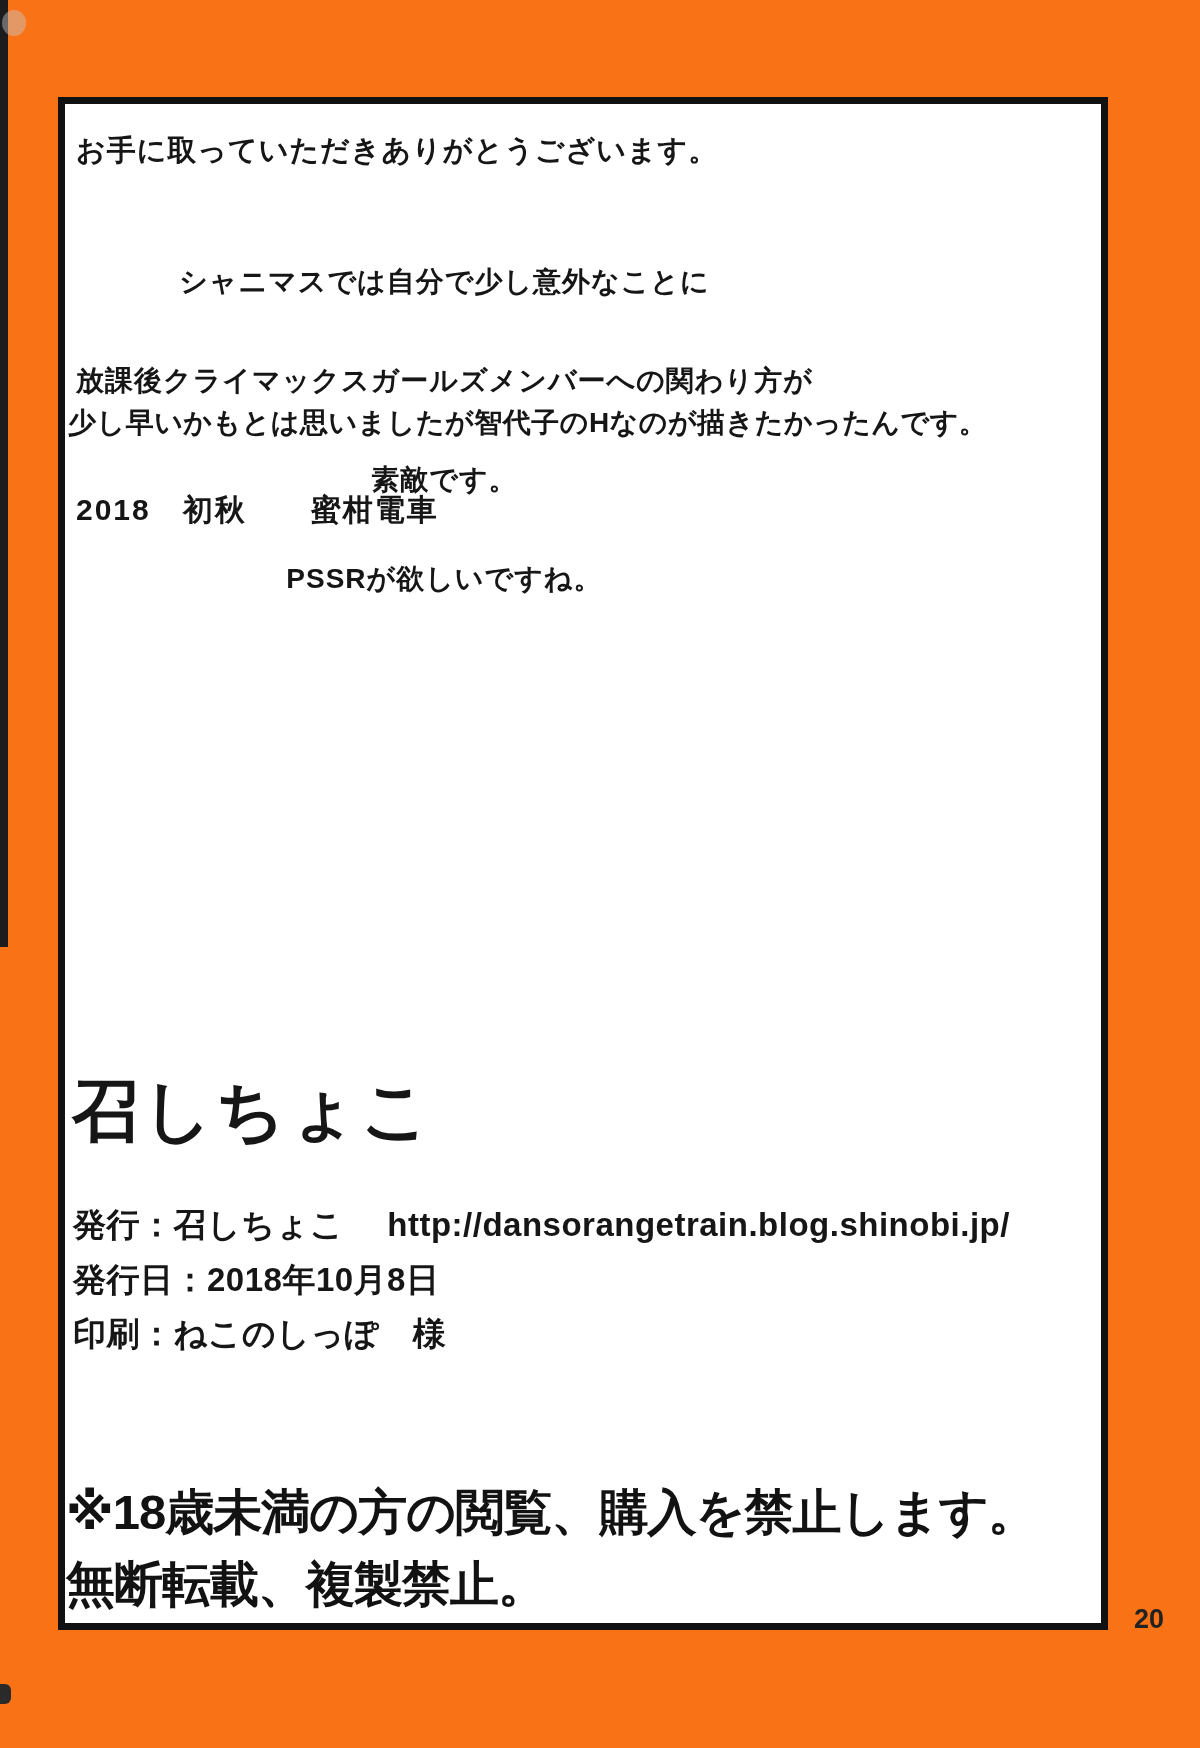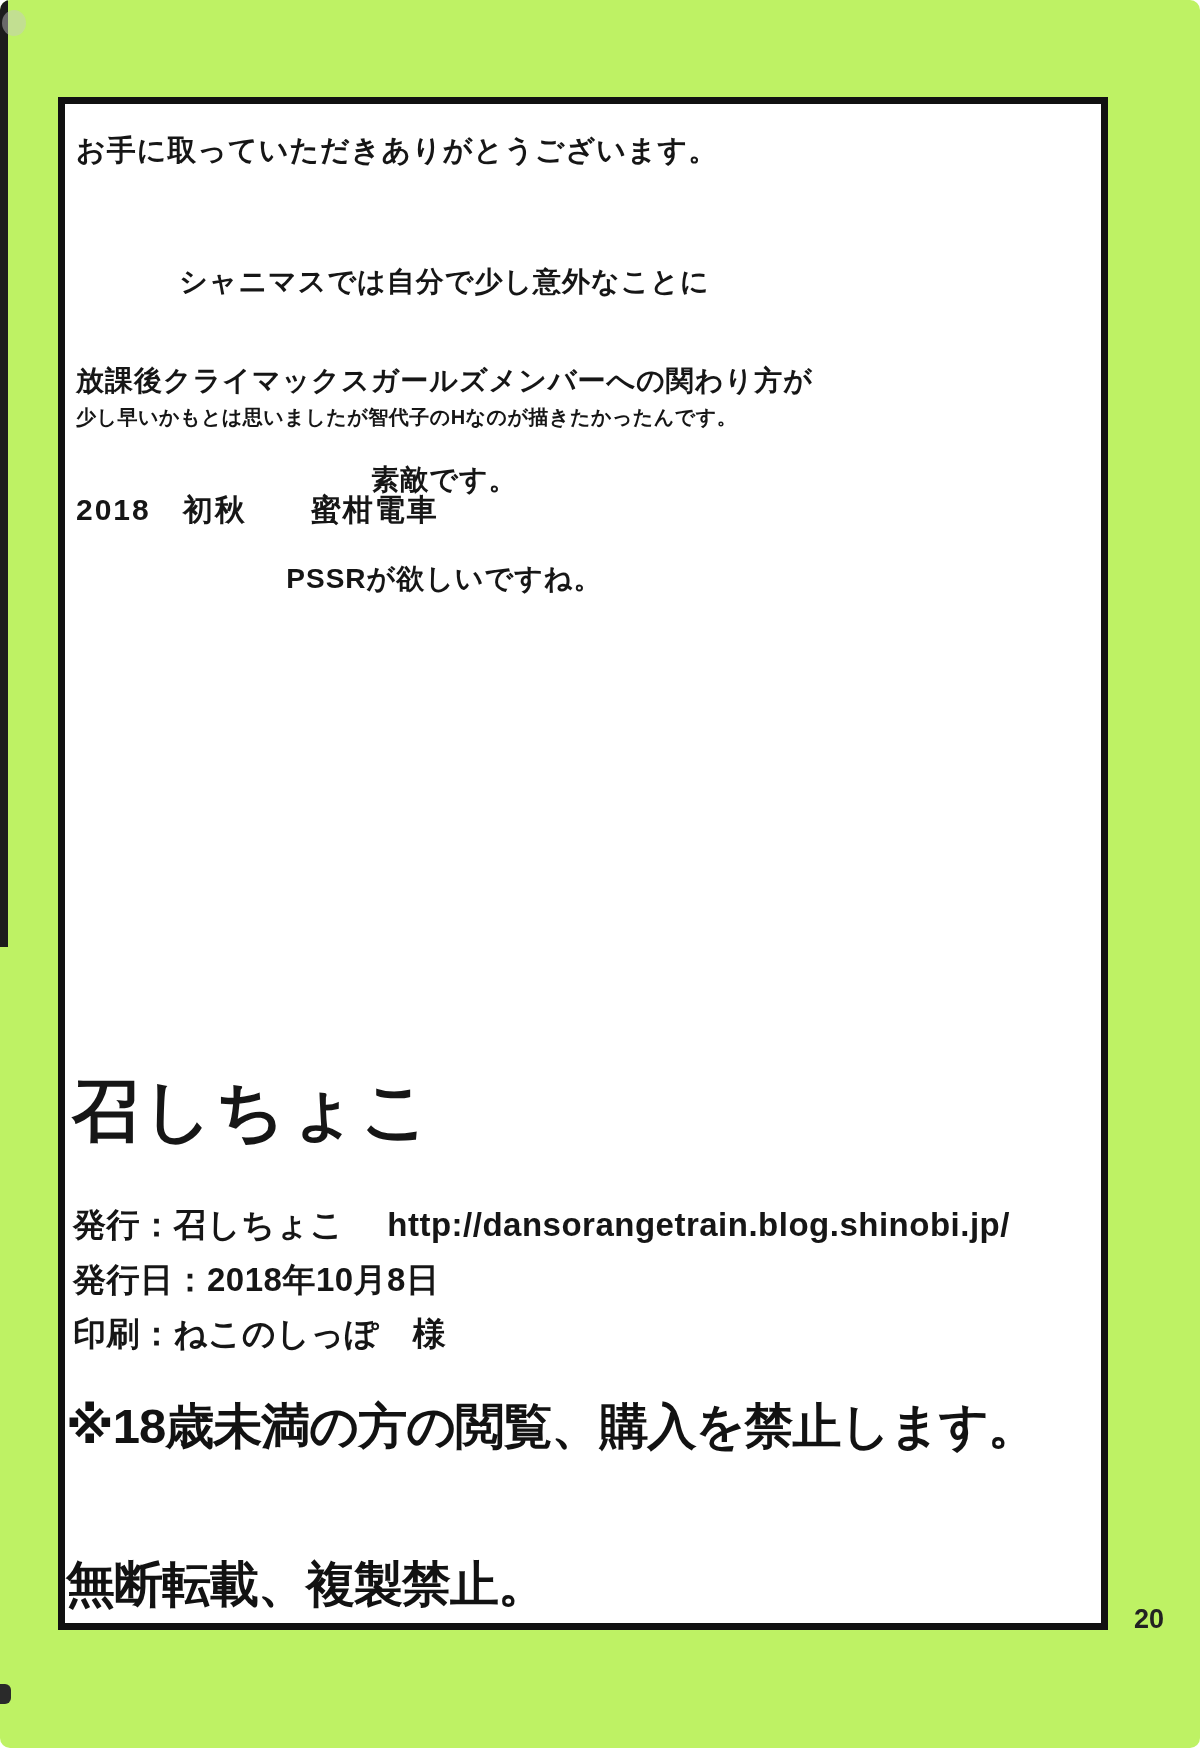--- a/index.html
+++ b/index.html
@@ -4,25 +4,24 @@
 <style>
   html, body {
     margin: 0;
     padding: 0;
     background: #ffffff;
   }
   .sheet {
     position: relative;
     width: 1200px;
     height: 1748px;
-    background: #bef264;
+    background: #f97316;
     overflow: hidden;
     font-family: "Liberation Sans", "DejaVu Sans", sans-serif;
     color: #1a1a1a;
-    border-radius: 10px;
   }
   
   .artifact-left-strip {
     position: absolute;
     left: 0; top: 0;
     width: 8px; height: 947px;
     background: #1c1c1c;
   }
   .artifact-bottom-mark {
     position: absolute;
@@ -62,22 +61,22 @@
   }
   .body-block {
     left: 76px; top: 199px;
     font-size: 28px;
     font-weight: 600;
     line-height: 33px;
     letter-spacing: 1px;
     text-align: center;
   }
   .closing {
-    left: 76px; top: 404px;
-    font-size: 20px;
+    left: 68px; top: 404px;
+    font-size: 28px;
     font-weight: 600;
     letter-spacing: 0.5px;
   }
   .signoff {
     left: 76px; top: 490px;
     font-size: 30px;
     font-weight: 600;
     letter-spacing: 2px;
   }
   .book-title {
@@ -92,21 +91,21 @@
     letter-spacing: 0.5px;
   }
   .pub   { left: 73px; top: 1203px; }
   .pdate { left: 73px; top: 1258px; }
   .print { left: 73px; top: 1312px; }
   .notice-line {
     font-weight: 800;
     letter-spacing: -1px;
     color: #121212;
   }
-  .notice1 { left: 66px; top: 1394px; font-size: 49px; text-align: right; }
+  .notice1 { left: 66px; top: 1480px; font-size: 49px; text-align: right; }
   .notice2 { left: 66px; top: 1552px; font-size: 49px; }
   .pagenum {
     position: absolute;
     left: 1134px; top: 1570px;
     font-size: 27px;
     font-weight: 600;
     color: #222;
     margin-top: 34px;
   }
 </style>

